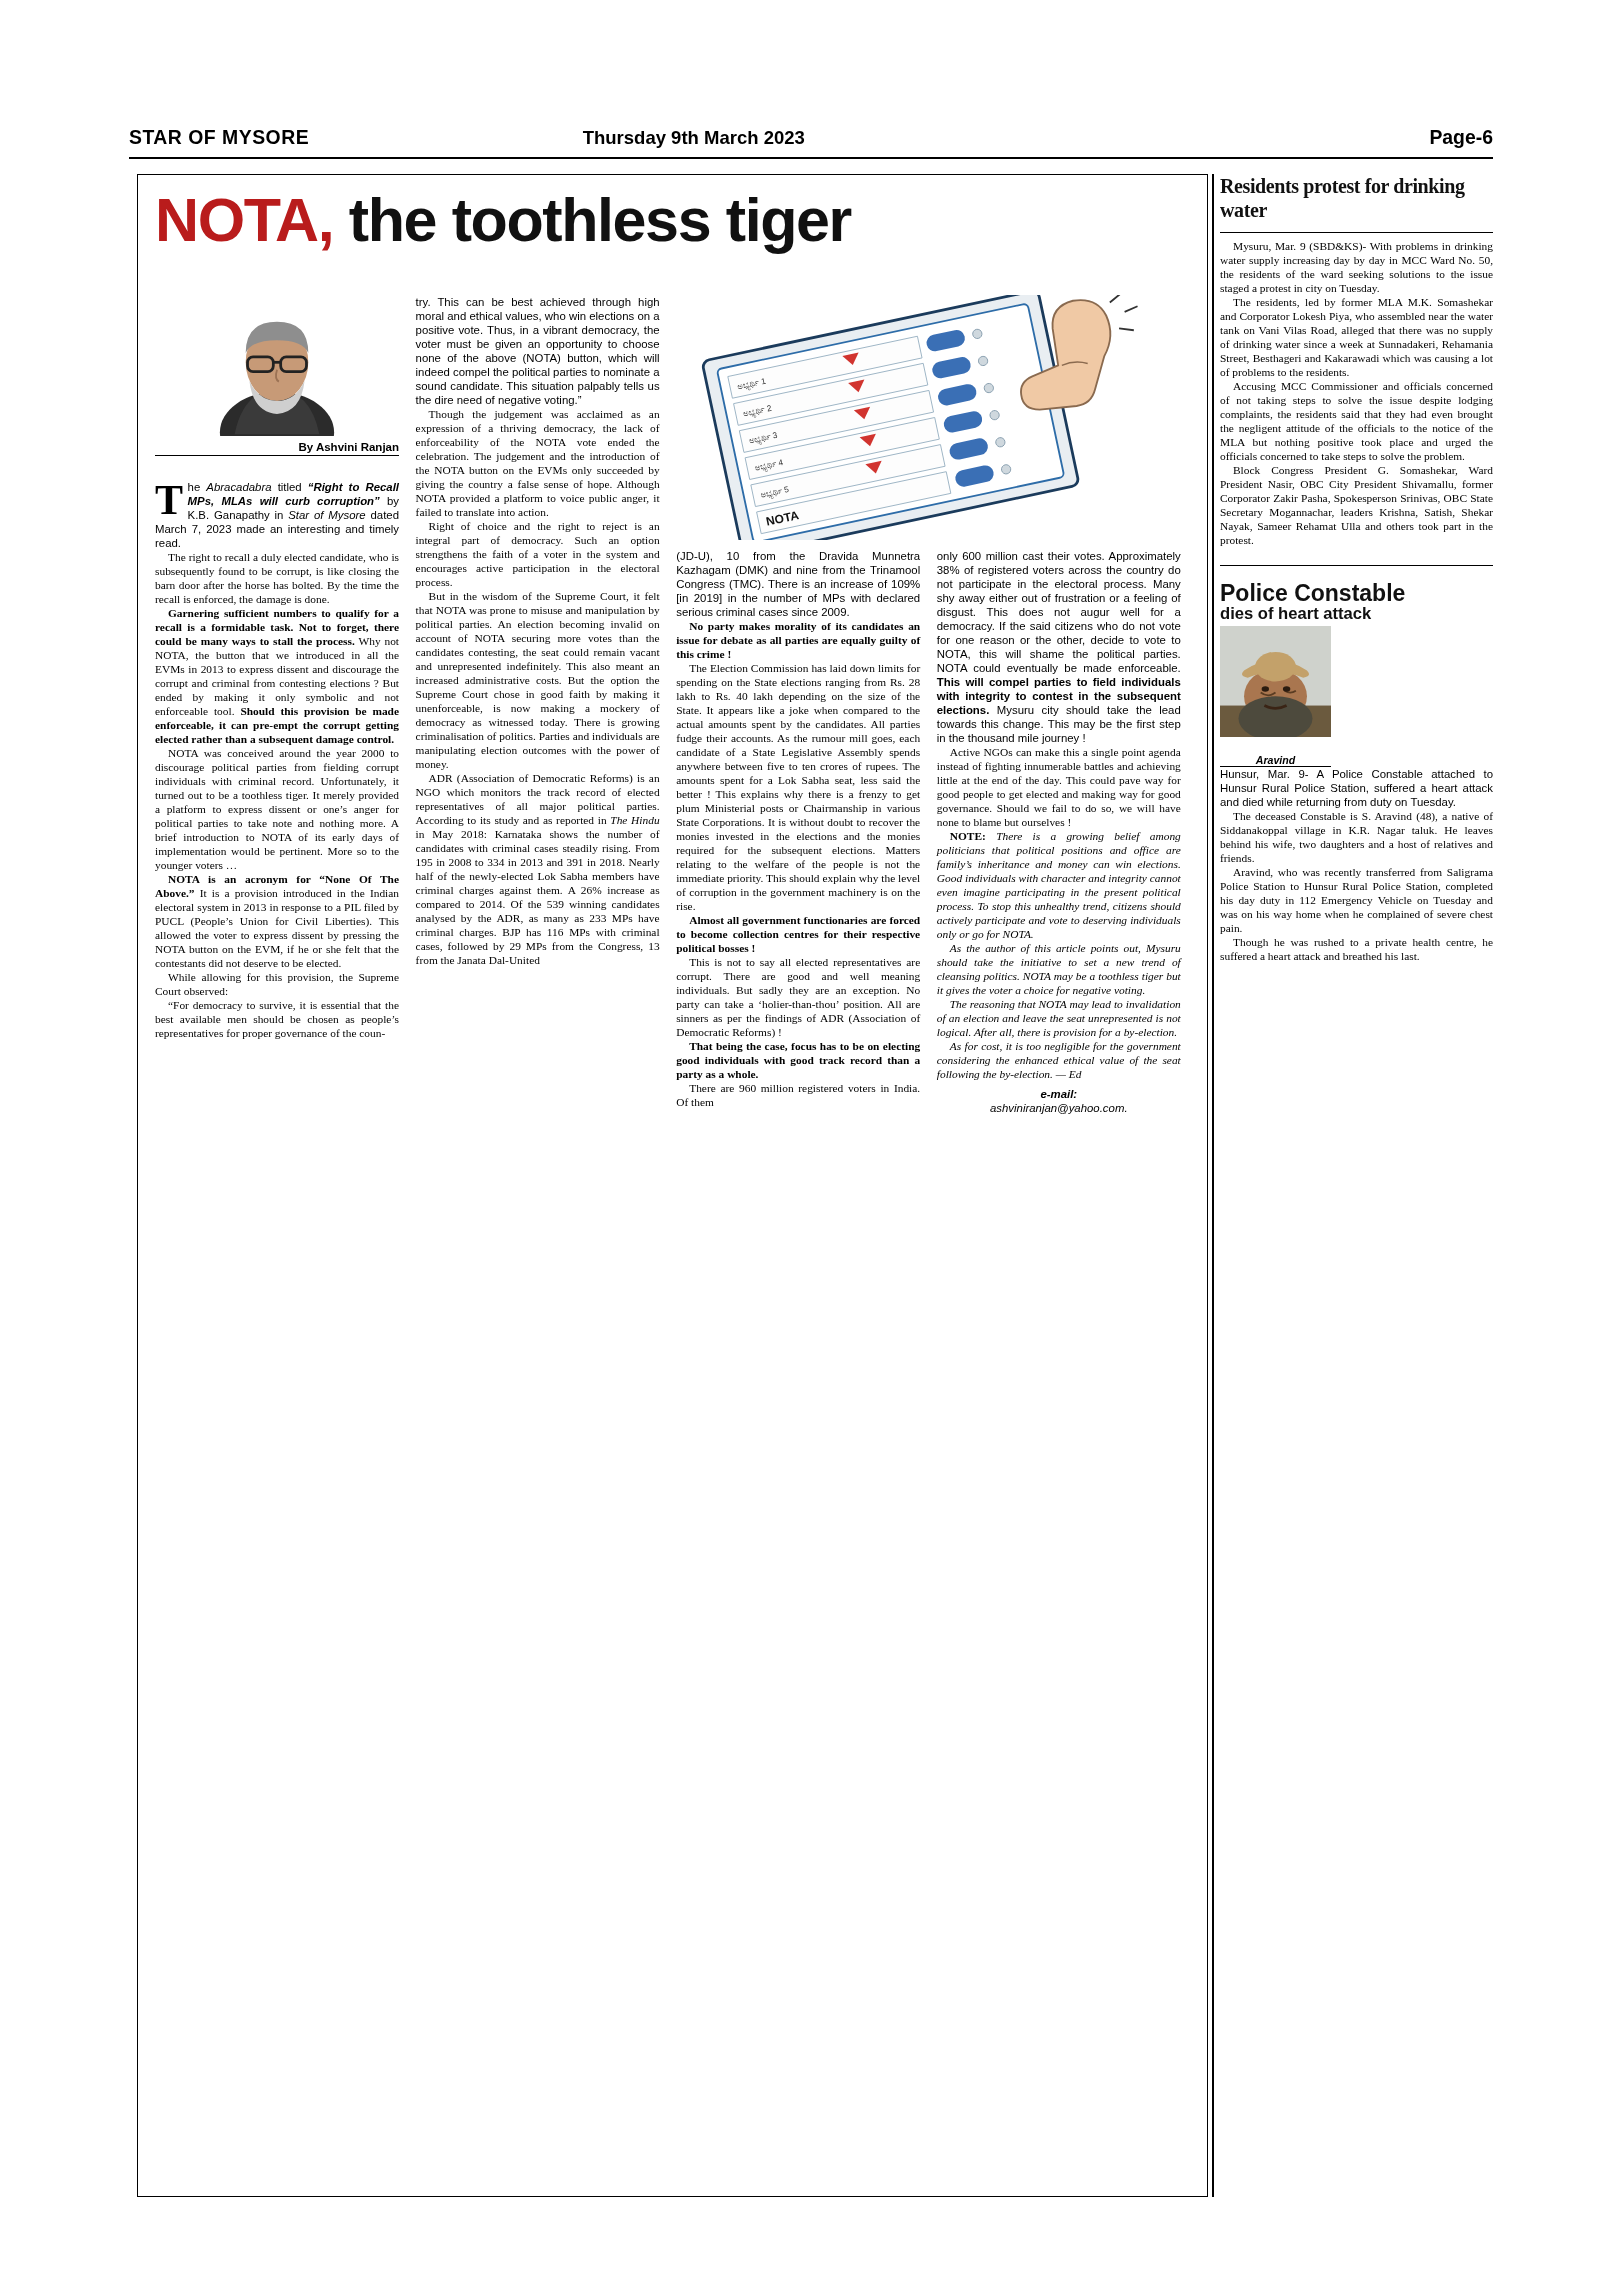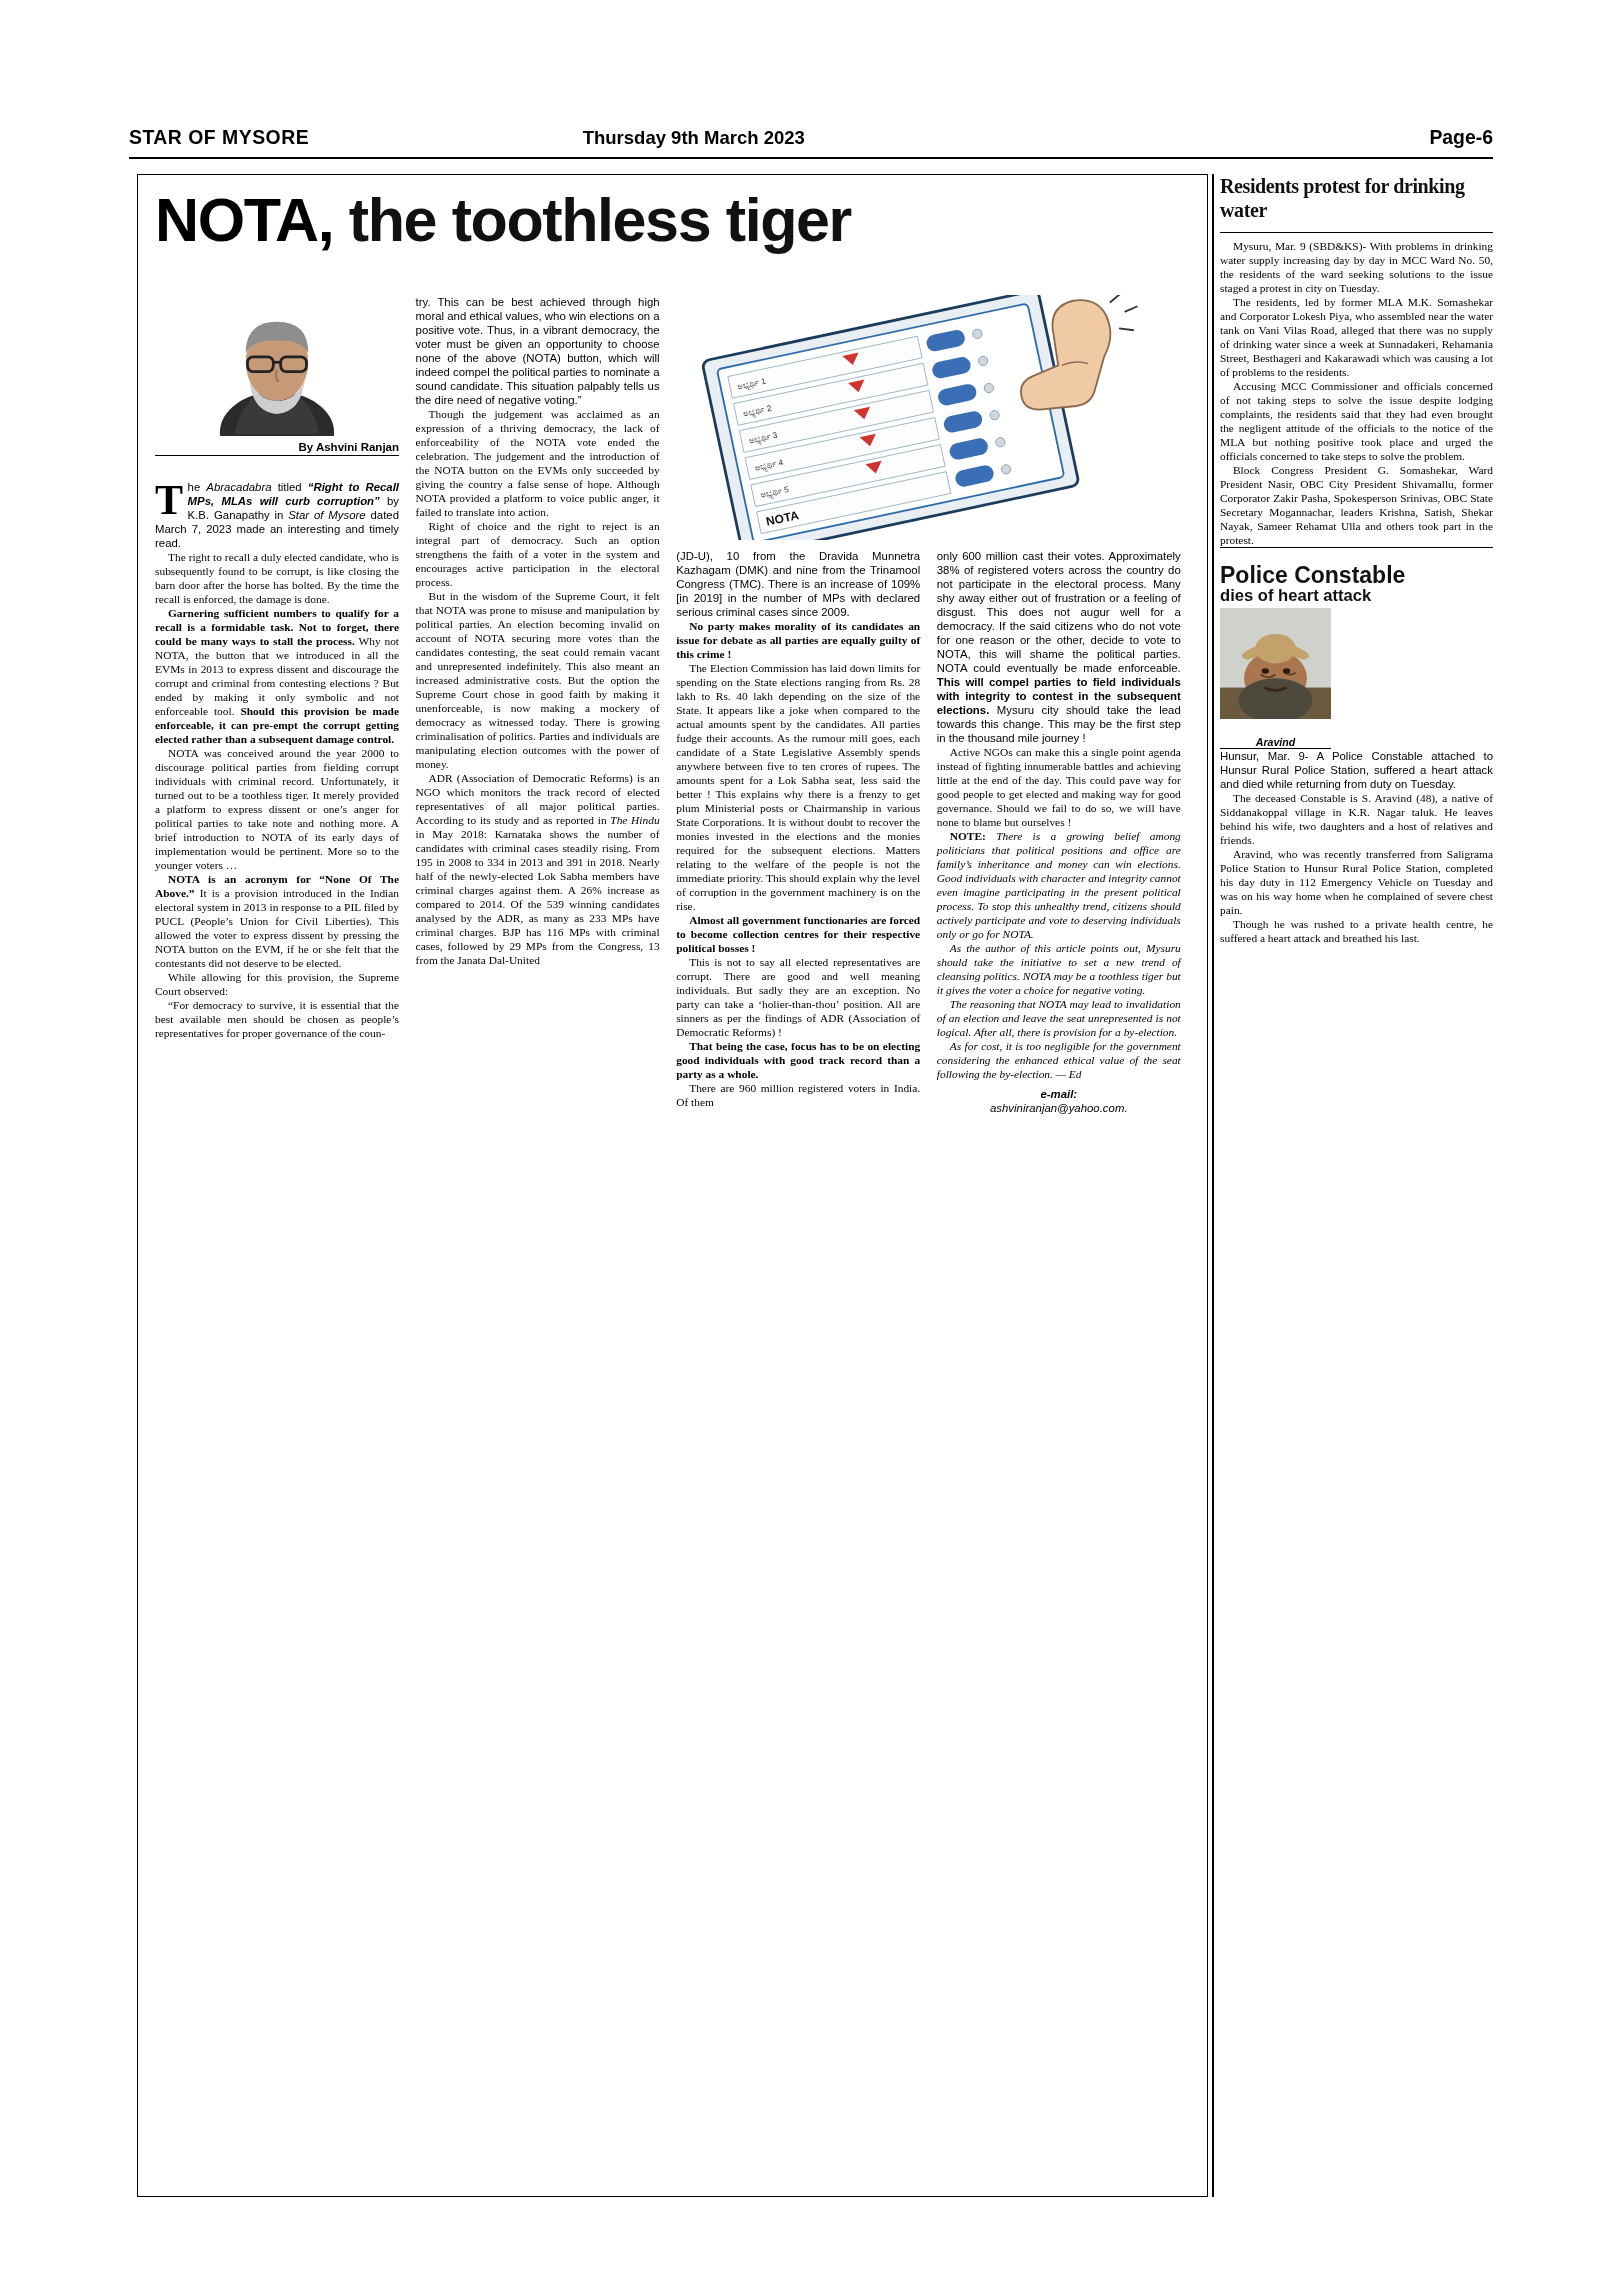--- a/index.html
+++ b/index.html
@@ -19,21 +19,21 @@
 
   
   .frame{
     position:absolute;left:137px;top:174px;width:1071px;height:2023px;
     border:1.8px solid #000;box-sizing:border-box;background:#fff;
   }
   .headline{
     position:absolute;left:155px;top:185px;width:1043px;height:83px;
     font-size:61px;font-weight:bold;letter-spacing:-1.4px;white-space:nowrap;
   }
-  .headline .red{color:#000000;}
+  .headline .red{color:#b91c1c;}
   .headline .blk{color:#111;}
 
   
   .rail{
     position:absolute;left:1220px;top:174px;width:273px;height:2023px;
   }
   .rail-divider{position:absolute;left:1212px;top:174px;width:1.8px;height:2023px;background:#000;}
 
   
   .cols{
@@ -78,21 +78,21 @@
   .rail p{font-size:11.4px;line-height:14px;}
   .constable-photo{
     width:111px;height:126px;float:left;margin:2.8px 6.5px 1.8px 0;position:relative;overflow:hidden;
   }
   .cap{
     text-align:center;font-size:10.6px;font-style:italic;font-weight:bold;
     border-bottom:1.4px solid #000;width:111px;
   }
   .email{font-weight:bold;font-style:italic;text-align:center;}
   .emaila{font-style:italic;text-align:center;}
-  .topline{border-top:1.8px solid #000;margin-top:0;padding-top:7px;}
+  .topline{border-top:1.8px solid #000;margin-top:18px;padding-top:7px;}
 </style>
 </head>
 <body>
 
 <div class="page">
 
   <div class="masthead">
     <div class="mast-left">STAR OF MYSORE</div>
     <div class="mast-mid">Thursday 9th March 2023</div>
     <div class="mast-right">Page-6</div>

